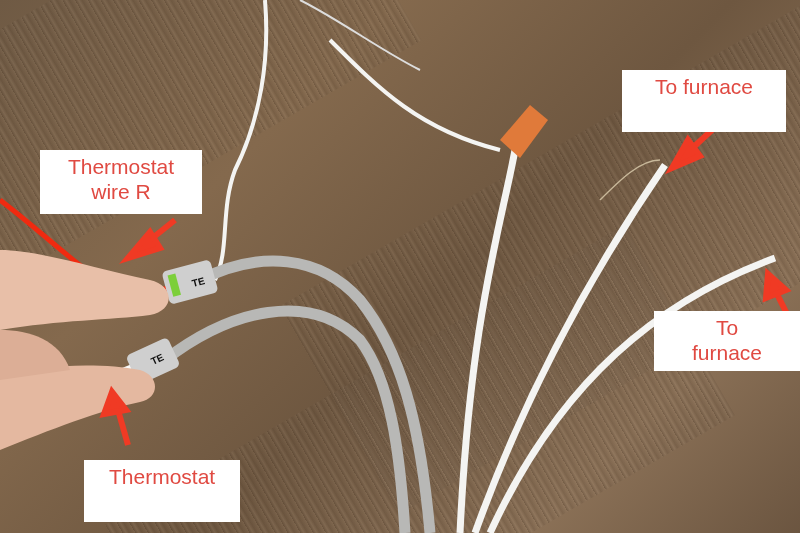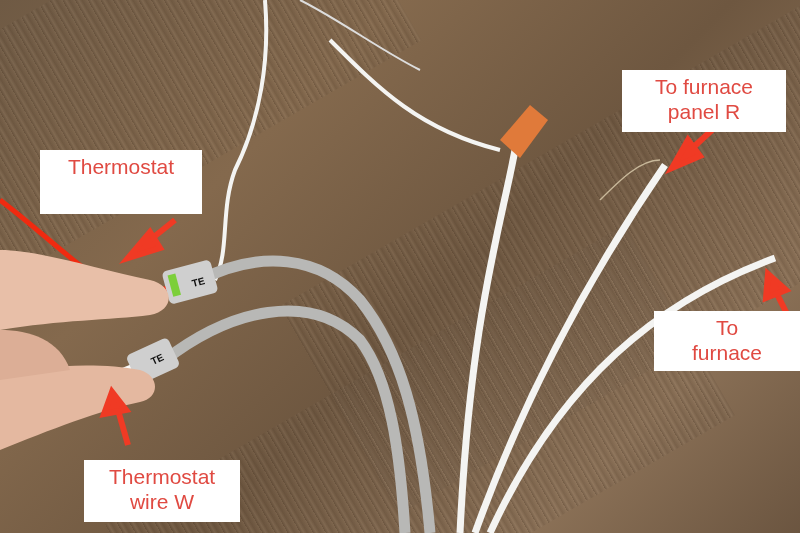--- a/index.html
+++ b/index.html
@@ -55,25 +55,24 @@
         <polygon points="672,168 688,140 700,156"></polygon>
       <line x1="795" y1="330" x2="775" y2="290"></line>
         <polygon points="768,274 766,298 786,290"></polygon>
       <line x1="128" y1="445" x2="118" y2="410"></line>
         <polygon points="112,392 104,414 126,410"></polygon>
     </g>
   </svg>
 
   <div class="label" style="left:40px;top:150px;width:162px;height:64px;">
     <div>Thermostat</div>
+    <div>wire R</div>
   </div>
   <div class="label" style="left:622px;top:70px;width:164px;height:62px;">
     <div>To furnace</div>
-    <div>panel R</div>
   </div>
   <div class="label" style="left:654px;top:311px;width:146px;height:60px;">
     <div>To furnace</div>
   </div>
   <div class="label" style="left:84px;top:460px;width:156px;height:62px;">
     <div>Thermostat</div>
-    <div>wire W</div>
   </div>
 </div>
 
 </body></html>

